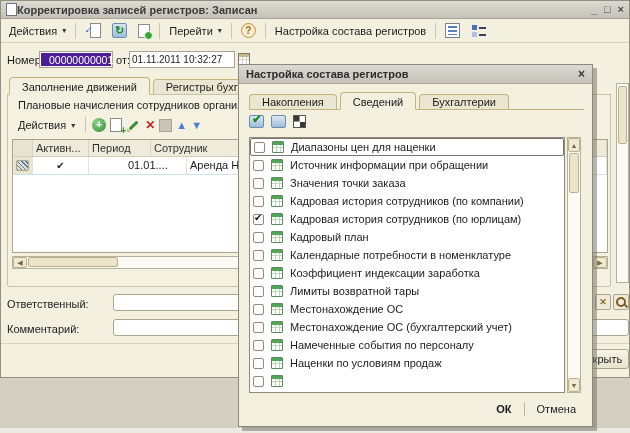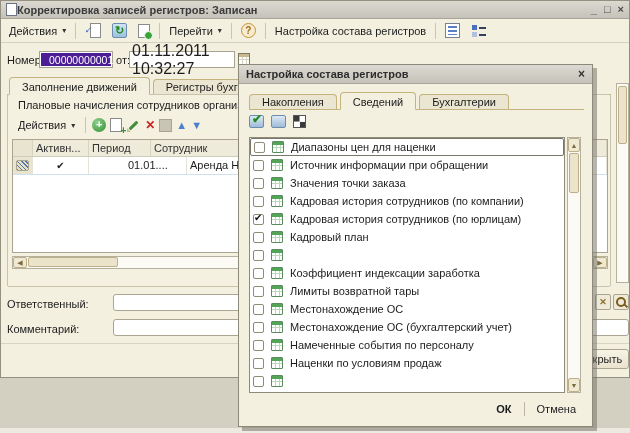--- a/index.html
+++ b/index.html
@@ -34,21 +34,21 @@
   .i-list::before{content:"";position:absolute;left:2px;top:2px;right:2px;height:9px;background:repeating-linear-gradient(#5b7fc4 0 2px,transparent 2px 4px)}
   .i-checklist{width:16px;height:15px;position:relative;flex:none}
   .i-checklist::before{content:"";position:absolute;left:1px;top:2px;width:5px;height:5px;background:#4a70c0;box-shadow:0 7px 0 #aebfe0}
   .i-checklist::after{content:"";position:absolute;left:8px;top:4px;width:7px;height:2px;background:#33415c;box-shadow:0 7px 0 #33415c}
 
   
   .lbl{position:absolute;color:#1c1c1c;white-space:nowrap}
   .inp{position:absolute;background:#fff;border:1px solid #a7a390}
   .num-input{left:38px;top:50px;width:74px;height:17px;padding:1px}
   .num-sel{background:#4c1d95;color:#fff;height:100%;display:flex;align-items:center;padding:0 8px;font-size:10.5px}
-  .date-input{left:128px;top:50px;width:106px;height:17px;display:flex;align-items:center;padding:0 2px;font-size:16px}
+  .date-input{left:128px;top:50px;width:106px;height:17px;display:flex;align-items:center;padding:0 2px;font-size:10px}
   .i-cal{position:absolute;left:237px;top:52px;width:12px;height:12px;border:1px solid #7d7a6a;background:linear-gradient(#c9b98e 0 3px,transparent 3px),repeating-linear-gradient(90deg,transparent 0 3px,#d8d3c3 3px 4px),repeating-linear-gradient(transparent 0 5px,#d8d3c3 5px 6px),#fff}
 
   
   .tabstrip{position:absolute;display:flex;align-items:flex-end;gap:3px;border-bottom:1px solid #c2b47c}
   .main-tabs{left:6px;top:76px;width:604px;height:18px;padding-left:2px}
   .tab,.dtab{height:15px;line-height:15px;padding:0 12px;background:#eae6d2;border:1px solid #c2b47c;border-bottom:none;border-radius:4px 4px 0 0;white-space:nowrap;cursor:default}
   .tab.active,.dtab.active{height:18px;line-height:18px;background:#f3f0e0;margin-bottom:-1px;border-bottom:1px solid #f3f0e0;z-index:2}
 
   
   .panel{position:absolute;left:6px;top:93px;width:604px;height:193px;background:#f4f1e1;border:1px solid #c8c4ac;border-radius:2px}
@@ -277,20 +277,21 @@
           <span class="llabel">Кадровая история сотрудников (по юрлицам)</span>
         </div>
         <div class="lrow">
           <span class="cb"></span>
           <span class="reg"></span>
           <span class="llabel">Кадровый план</span>
         </div>
         <div class="lrow">
           <span class="cb"></span>
           <span class="reg"></span>
+          <span class="llabel">Календарные потребности в номенклатуре</span>
         </div>
         <div class="lrow">
           <span class="cb"></span>
           <span class="reg"></span>
           <span class="llabel">Коэффициент индексации заработка</span>
         </div>
         <div class="lrow">
           <span class="cb"></span>
           <span class="reg"></span>
           <span class="llabel">Лимиты возвратной тары</span>

